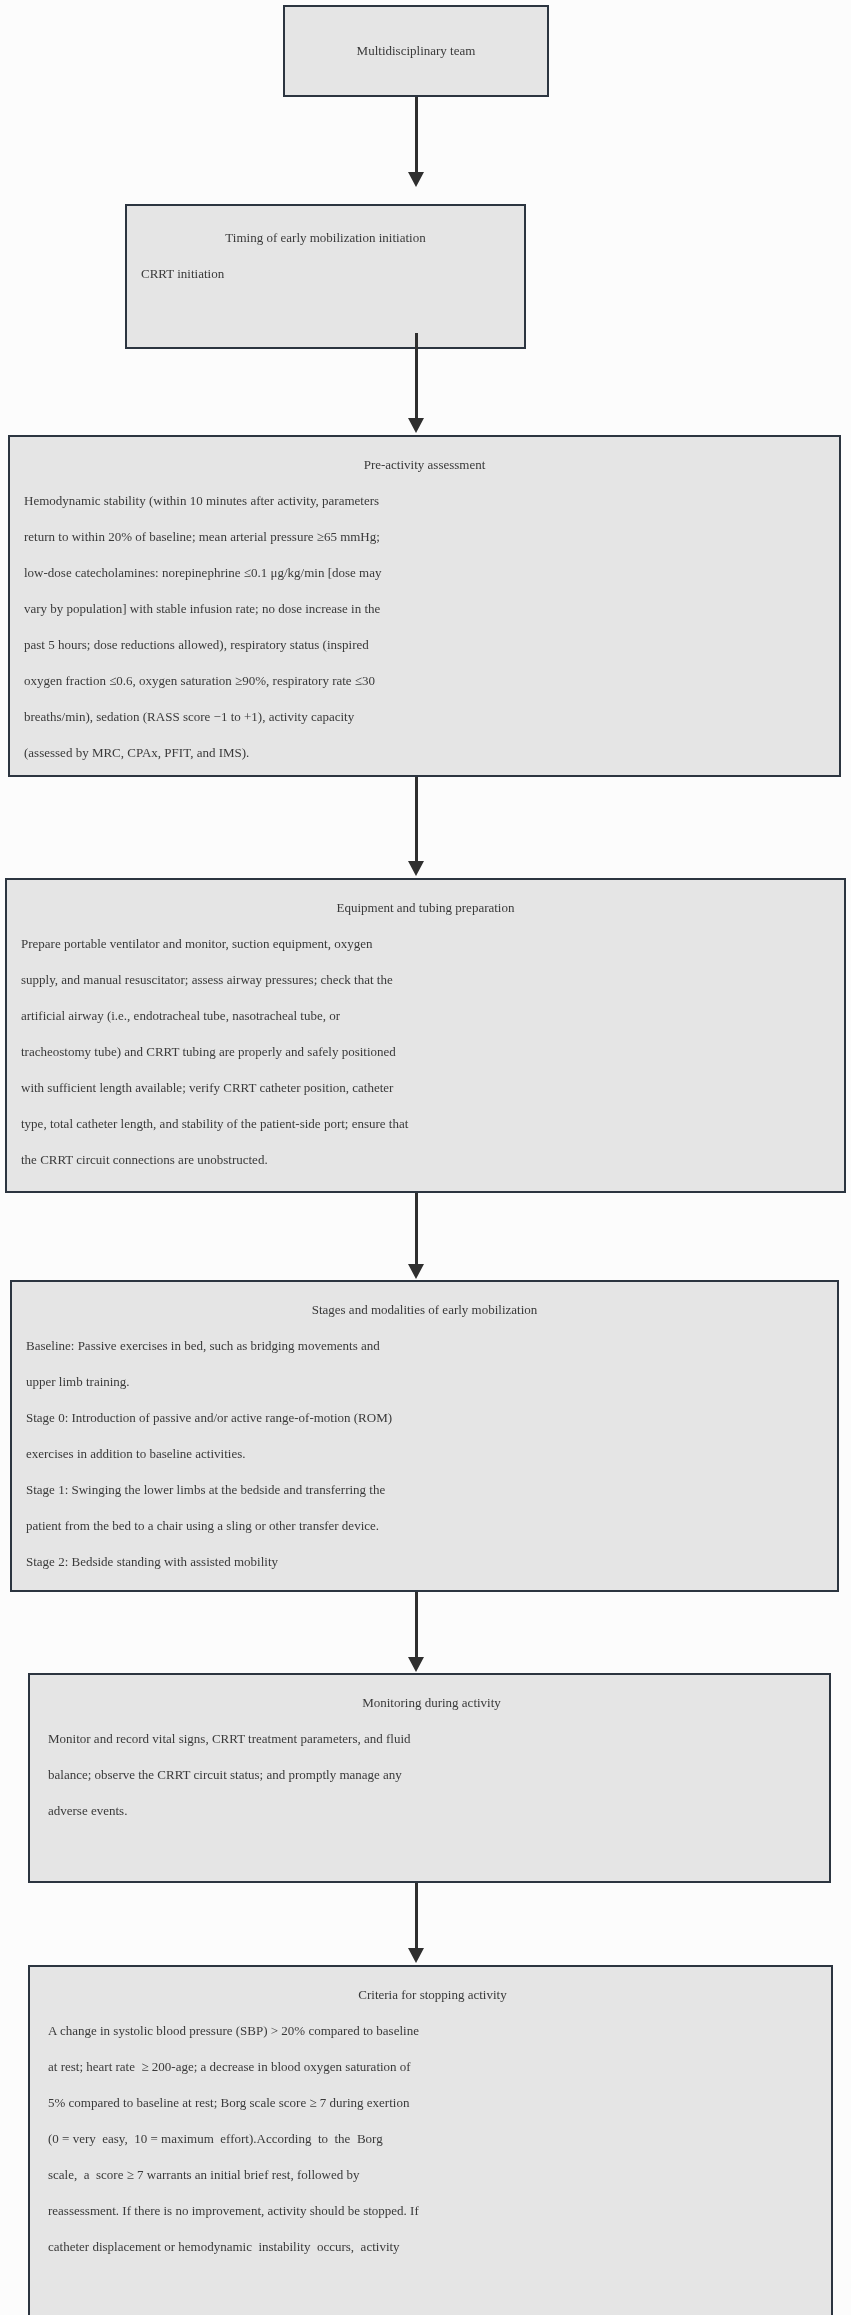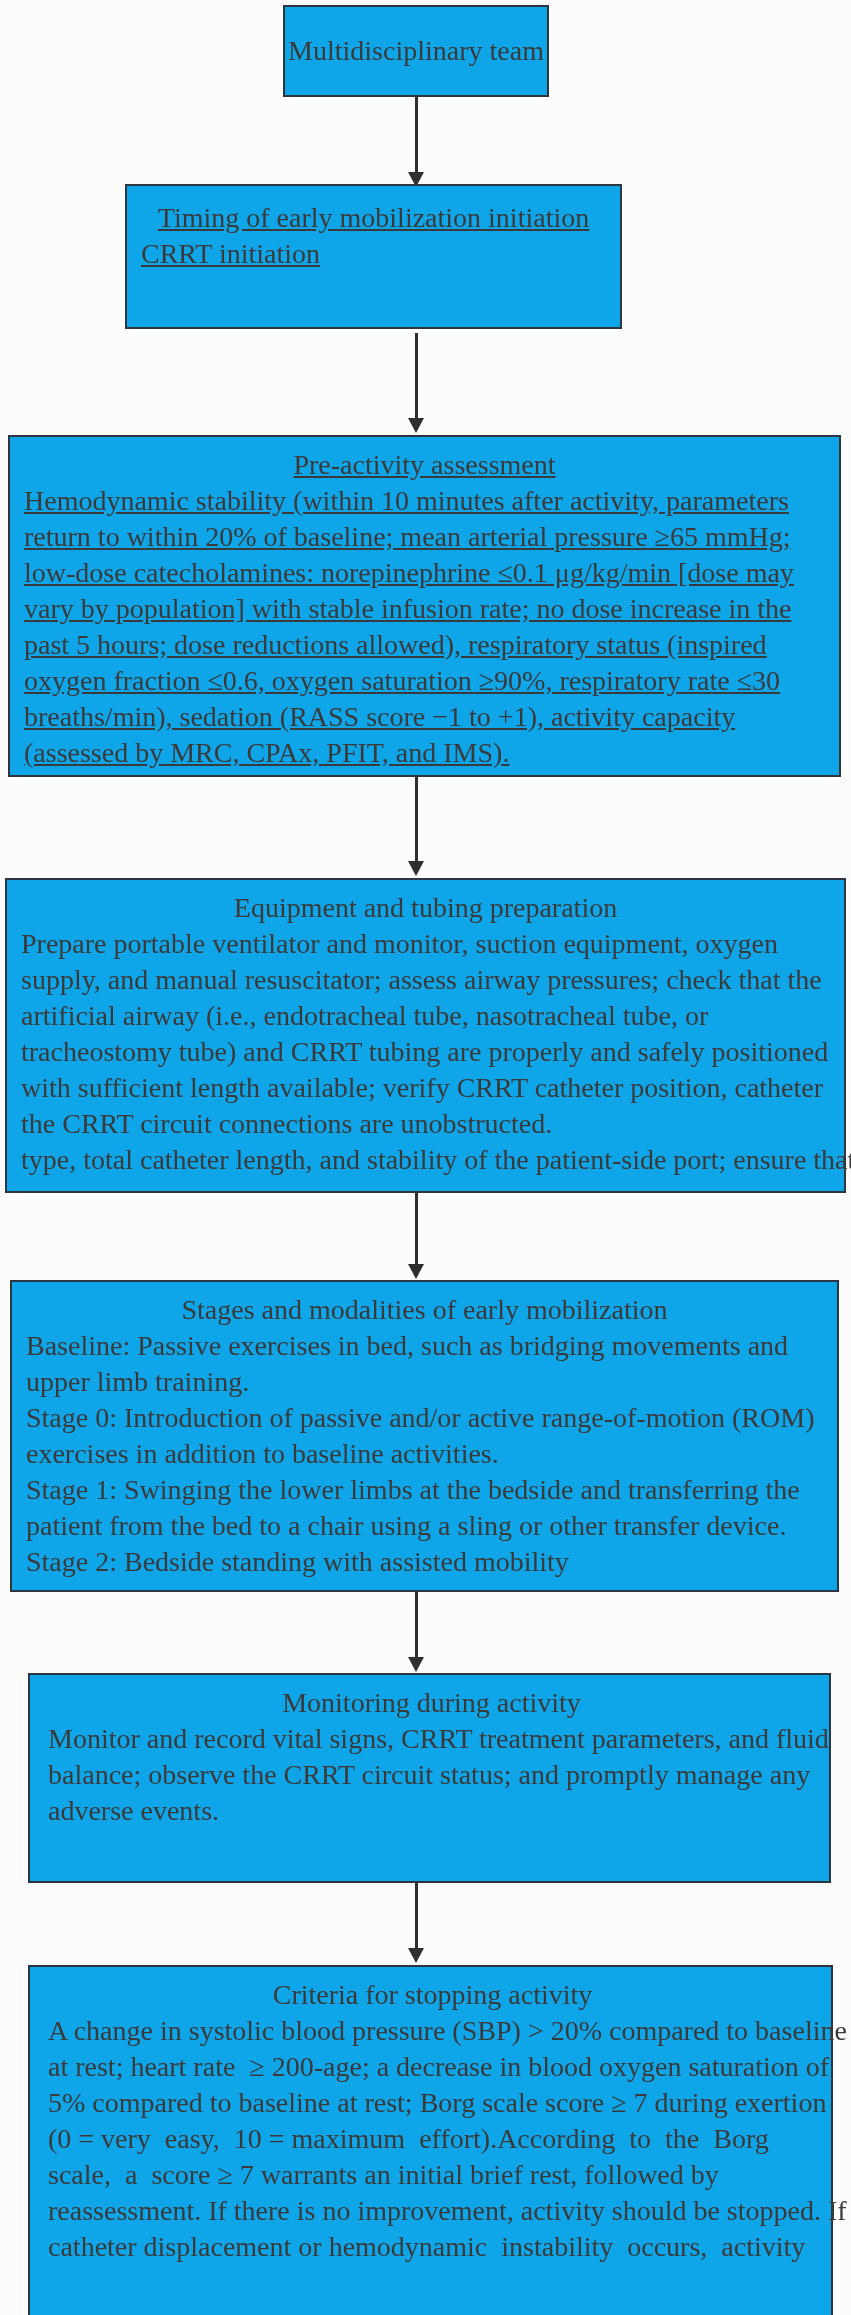--- a/index.html
+++ b/index.html
@@ -10,40 +10,40 @@
     font-family: "Liberation Serif", "DejaVu Serif", serif;
     color: #3a3a3a;
     overflow: hidden;
   }
   .canvas { position: absolute; inset: 0; }
 
   .node {
     position: absolute;
     box-sizing: border-box;
     border: 2.5px solid #2c3540;
-    background: #0ea5e9;
+    background: #e5e5e5;
     padding: 10px 14px 0 14px;
-    font-size: 28px;
+    font-size: 13px;
     line-height: 36px;
   }
   .node .title {
     margin: 0;
     text-align: center;
     white-space: pre;
   }
   .node .line {
     margin: 0;
     white-space: pre;
   }
 
   
   .n1 { left: 283px; top: 5px;    width: 266px; height: 92px;
         display: flex; align-items: center; justify-content: center; padding: 0; }
-  .n2 { left: 125px; top: 184px;  width: 497px; height: 145px; padding-top: 14px; text-decoration: underline; }
-  .n3 { left: 8px;   top: 435px;  width: 833px; height: 342px; text-decoration: underline; }
+  .n2 { left: 125px; top: 204px;  width: 401px; height: 145px; padding-top: 14px; }
+  .n3 { left: 8px;   top: 435px;  width: 833px; height: 342px; }
   .n4 { left: 5px;   top: 878px;  width: 841px; height: 315px; }
   .n5 { left: 10px;  top: 1280px; width: 829px; height: 312px; }
   .n6 { left: 28px;  top: 1673px; width: 803px; height: 210px; padding-left: 18px; }
   .n7 { left: 28px;  top: 1965px; width: 805px; height: 404px; padding-left: 18px; }
 
   
   .arrow { position: absolute; left: 407px; width: 18px; }
   .arrow::before {
     content: ""; position: absolute; left: 8px; top: 0; bottom: 11px;
     width: 2.5px; background: #2f2f2f;
@@ -94,22 +94,22 @@
 
   <div class="arrow a3"></div>
 
   <div class="node n4">
     <p class="title">Equipment and tubing preparation</p>
     <p class="line">Prepare portable ventilator and monitor, suction equipment, oxygen</p>
     <p class="line">supply, and manual resuscitator; assess airway pressures; check that the</p>
     <p class="line">artificial airway (i.e., endotracheal tube, nasotracheal tube, or</p>
     <p class="line">tracheostomy tube) and CRRT tubing are properly and safely positioned</p>
     <p class="line">with sufficient length available; verify CRRT catheter position, catheter</p>
+    <p class="line">type, total catheter length, and stability of the patient-side port; ensure that</p>
     <p class="line">the CRRT circuit connections are unobstructed.</p>
-    <p class="line">type, total catheter length, and stability of the patient-side port; ensure that</p>
   </div>
 
   <div class="arrow a4"></div>
 
   <div class="node n5">
     <p class="title">Stages and modalities of early mobilization</p>
     <p class="line">Baseline: Passive exercises in bed, such as bridging movements and</p>
     <p class="line">upper limb training.</p>
     <p class="line">Stage 0: Introduction of passive and/or active range-of-motion (ROM)</p>
     <p class="line">exercises in addition to baseline activities.</p>

